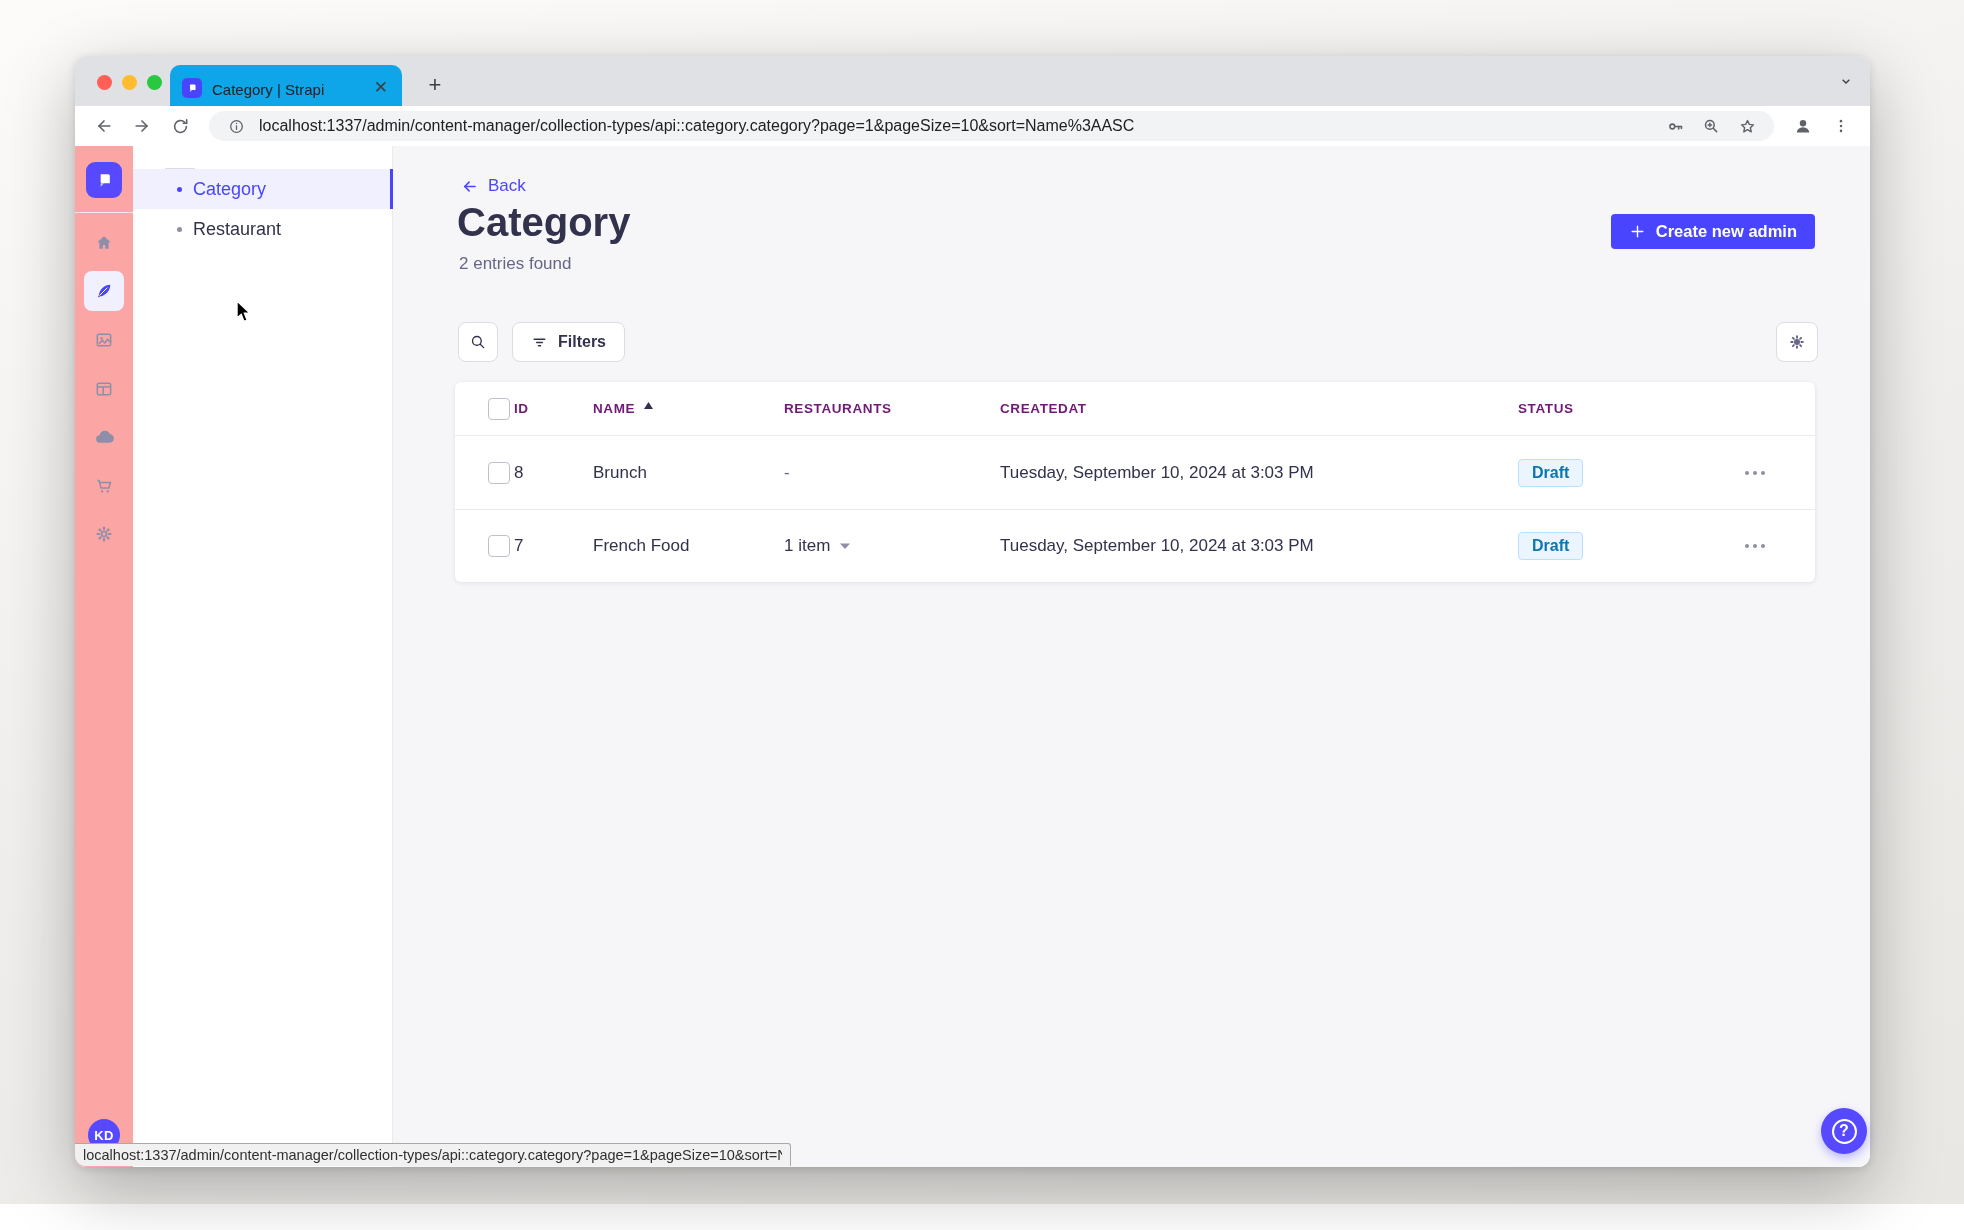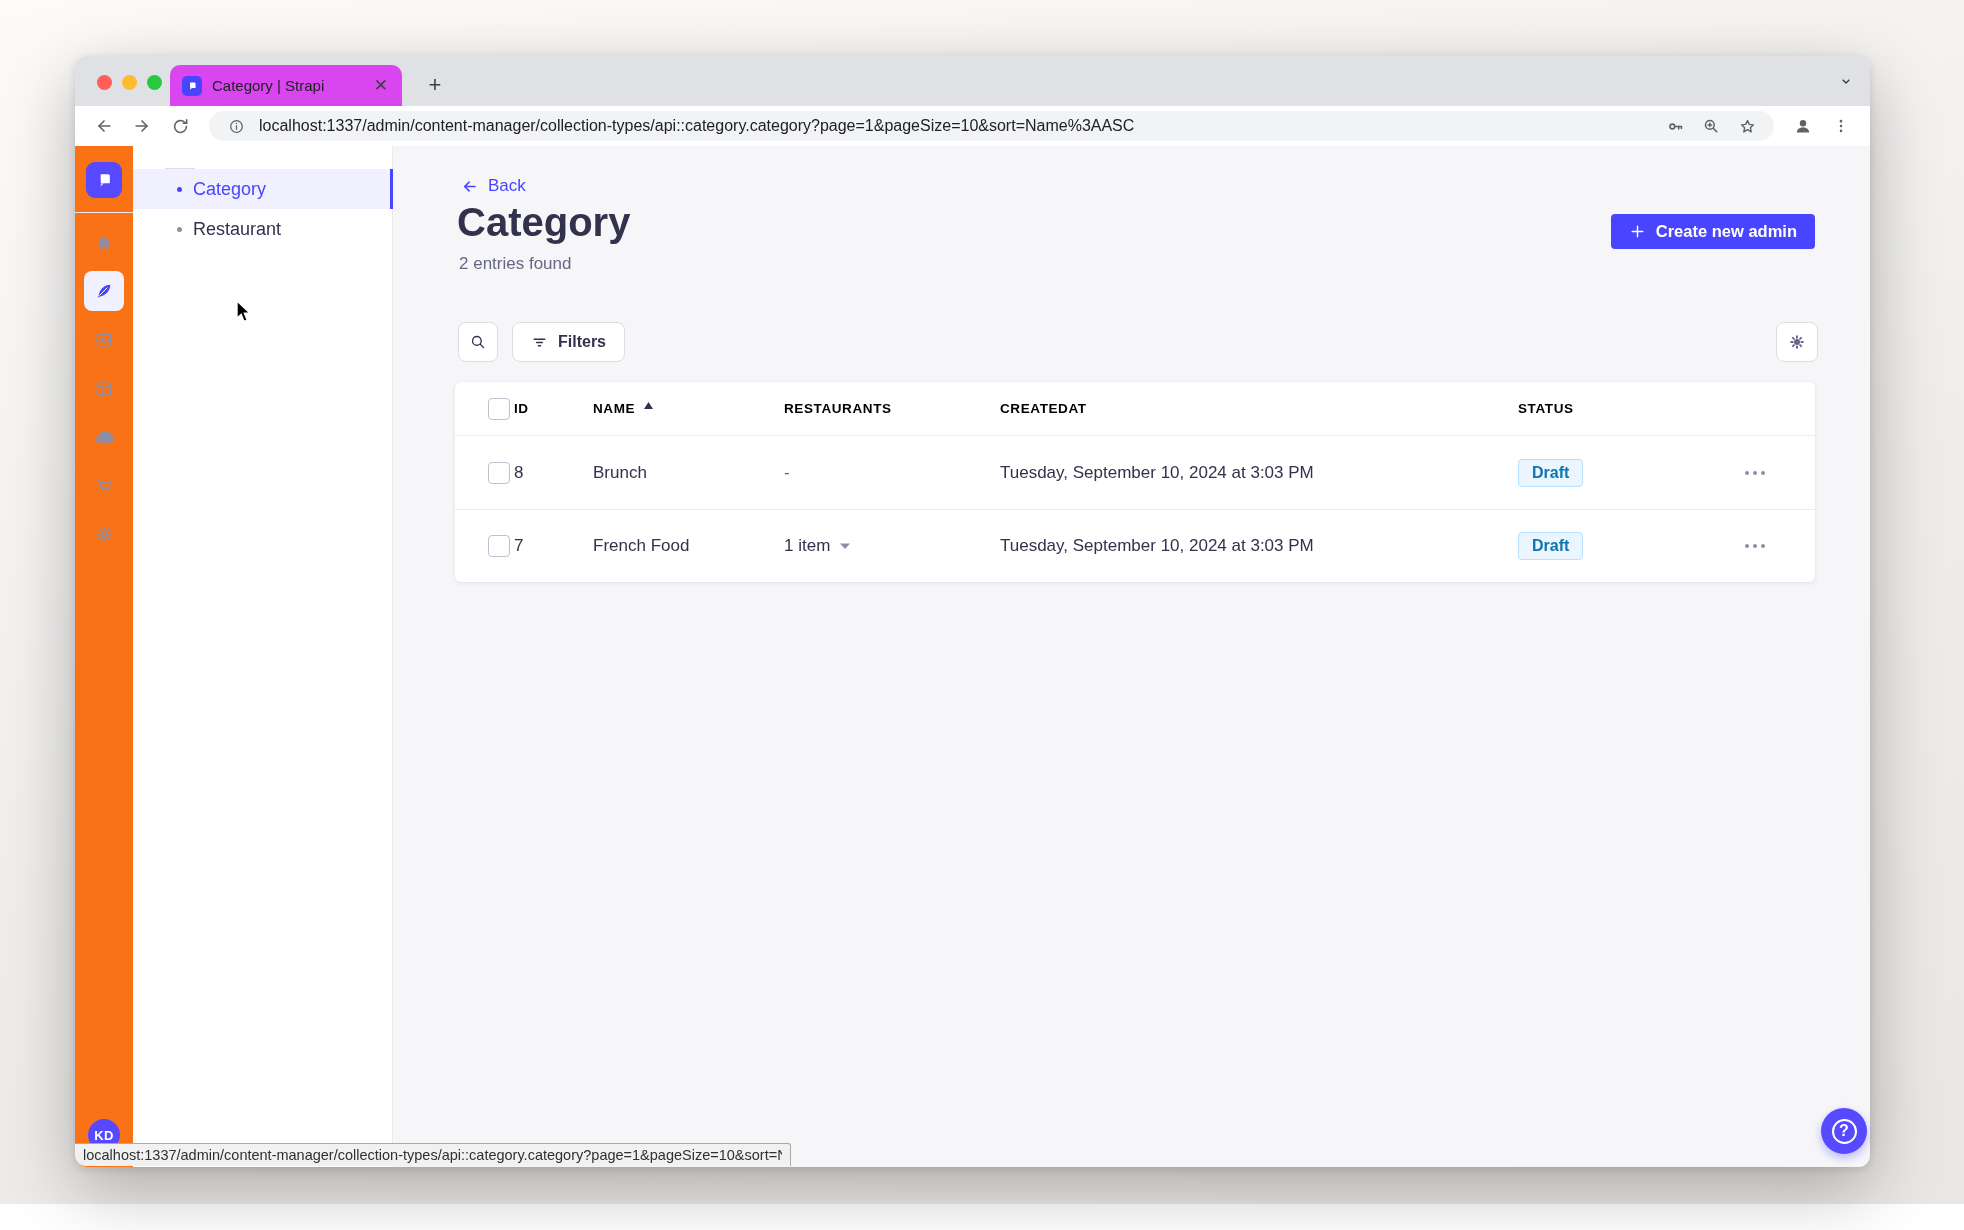--- a/index.html
+++ b/index.html
@@ -10,43 +10,43 @@
 
   
   .win { position:absolute; left:75px; top:56px; width:1795px; height:1111px;
     border-radius:12px; box-shadow:0 22px 70px rgba(0,0,0,.28), 0 2px 8px rgba(0,0,0,.12);
     background:#fff; }
   .tabbar { position:absolute; left:0; top:0; width:100%; height:50px; background:#dfe1e5;
     border-radius:12px 12px 0 0; }
   .traffic { position:absolute; left:22px; top:19px; display:flex; gap:10px; }
   .light { width:15px; height:15px; border-radius:50%; }
   .light.red{ background:#ff5f57; } .light.yellow{ background:#febc2e; } .light.green{ background:#28c840; }
-  .tab { position:absolute; left:95px; top:9px; width:232px; height:41px; background:#d946ef;
-    border-radius:10px 10px 0 0; display:flex; align-items:center; padding:16px 12px; gap:10px; }
+  .tab { position:absolute; left:95px; top:9px; width:232px; height:41px; background:#0ea5e9;
+    border-radius:10px 10px 0 0; display:flex; align-items:flex-end; padding:8px 12px; gap:10px; }
   .favicon { width:20px; height:20px; border-radius:5px; background:#4945ff; display:flex;
     align-items:center; justify-content:center; flex:none; }
   .tab-title { font-size:15px; color:#202124; white-space:nowrap; overflow:hidden; flex:1; }
   .tab-close { font-size:17px; color:#3c4043; cursor:default; padding:0 2px; }
   .newtab { position:absolute; left:345px; top:14px; width:30px; height:30px; display:flex;
     align-items:center; justify-content:center; font-size:22px; color:#3c4043; font-weight:300; }
   .tabbar-chevron { position:absolute; right:16px; top:17px; }
 
   .toolbar { position:absolute; left:0; top:50px; width:100%; height:40px; background:#fff;
     display:flex; align-items:center; padding:0 14px; gap:8px; }
   .nav-ic { width:30px; height:30px; display:flex; align-items:center; justify-content:center; flex:none; }
   .urlbar { flex:1; height:30px; background:#f1f3f4; border-radius:15px; display:flex;
     align-items:center; padding:0 14px; gap:10px; margin:0 6px; }
   .url-text { flex:1; font-size:16px; color:#202124; white-space:nowrap; overflow:hidden; }
   .urlbar .nav-ic { width:26px; }
 
   
   .app { position:absolute; left:0; top:90px; width:100%; height:1021px; background:#f6f6f9;
     border-radius:0 0 12px 12px; overflow:hidden; }
 
-  .rail { position:absolute; left:0; top:0; bottom:0; width:78px; background:#f97316;
+  .rail { position:absolute; left:0; top:0; bottom:0; width:78px; background:#fca5a5;
     border-right:1px solid #eaeaef; }
   .rail-logo { position:absolute; left:11px; top:16px; width:36px; height:36px; border-radius:9px;
     background:#5649ff; display:flex; align-items:center; justify-content:center; }
   .rail-div { position:absolute; left:0; top:66px; width:58px; height:1px; background:#eaeaef; }
   .rail-ic { position:absolute; left:9px; width:40px; height:40px; border-radius:8px;
     display:flex; align-items:center; justify-content:center; color:#8e8ea9; }
   .rail-ic.active { background:#f0f0ff; color:#4945ff; }
   .kd { position:absolute; left:13px; bottom:16px; width:32px; height:32px; border-radius:50%;
     background:#5649ff; color:#fff; font-size:13px; font-weight:700; display:flex;
     align-items:center; justify-content:center; letter-spacing:.3px; }
@@ -93,21 +93,21 @@
 
   .card { position:absolute; left:62px; top:236px; width:1360px; background:#fff; border-radius:6px;
     box-shadow:0 1px 4px rgba(33,33,52,.1); }
   .trow { display:grid; grid-template-columns:59px 79px 191px 216px 518px 201px 1fr;
     align-items:center; }
   .trow.head { height:54px; border-bottom:1px solid #eaeaef; }
   .trow.body { height:73px; }
   .trow.body + .trow.body { border-top:1px solid #eaeaef; }
   .cb { width:22px; height:22px; border:1px solid #c0c0cf; border-radius:4px; background:#fff;
     margin-left:33px; }
-  .th { font-size:13.5px; font-weight:600; color:#000000; letter-spacing:.6px;
+  .th { font-size:13.5px; font-weight:600; color:#701a75; letter-spacing:.6px;
     display:flex; gap:8px; }
   .td { font-size:17px; color:#32324d; display:flex; align-items:center; gap:9px; }
   .td.muted { color:#666687; }
   .badge-draft { display:inline-block; padding:4px 13px; border-radius:4px; background:#eaf5ff;
     border:1px solid #b8e1ff; color:#0c75af; font-size:16px; font-weight:600; }
   .row-dots { display:flex; gap:4px; margin-left:26px; }
   .row-dots i { width:4px; height:4px; border-radius:50%; background:#8e8ea9; }
 
   .status-tip { position:absolute; left:0; bottom:1px; width:716px; height:23px;
     background:#f1f1f1; border:1px solid #a9a9a9; border-left:none; border-bottom:none;

